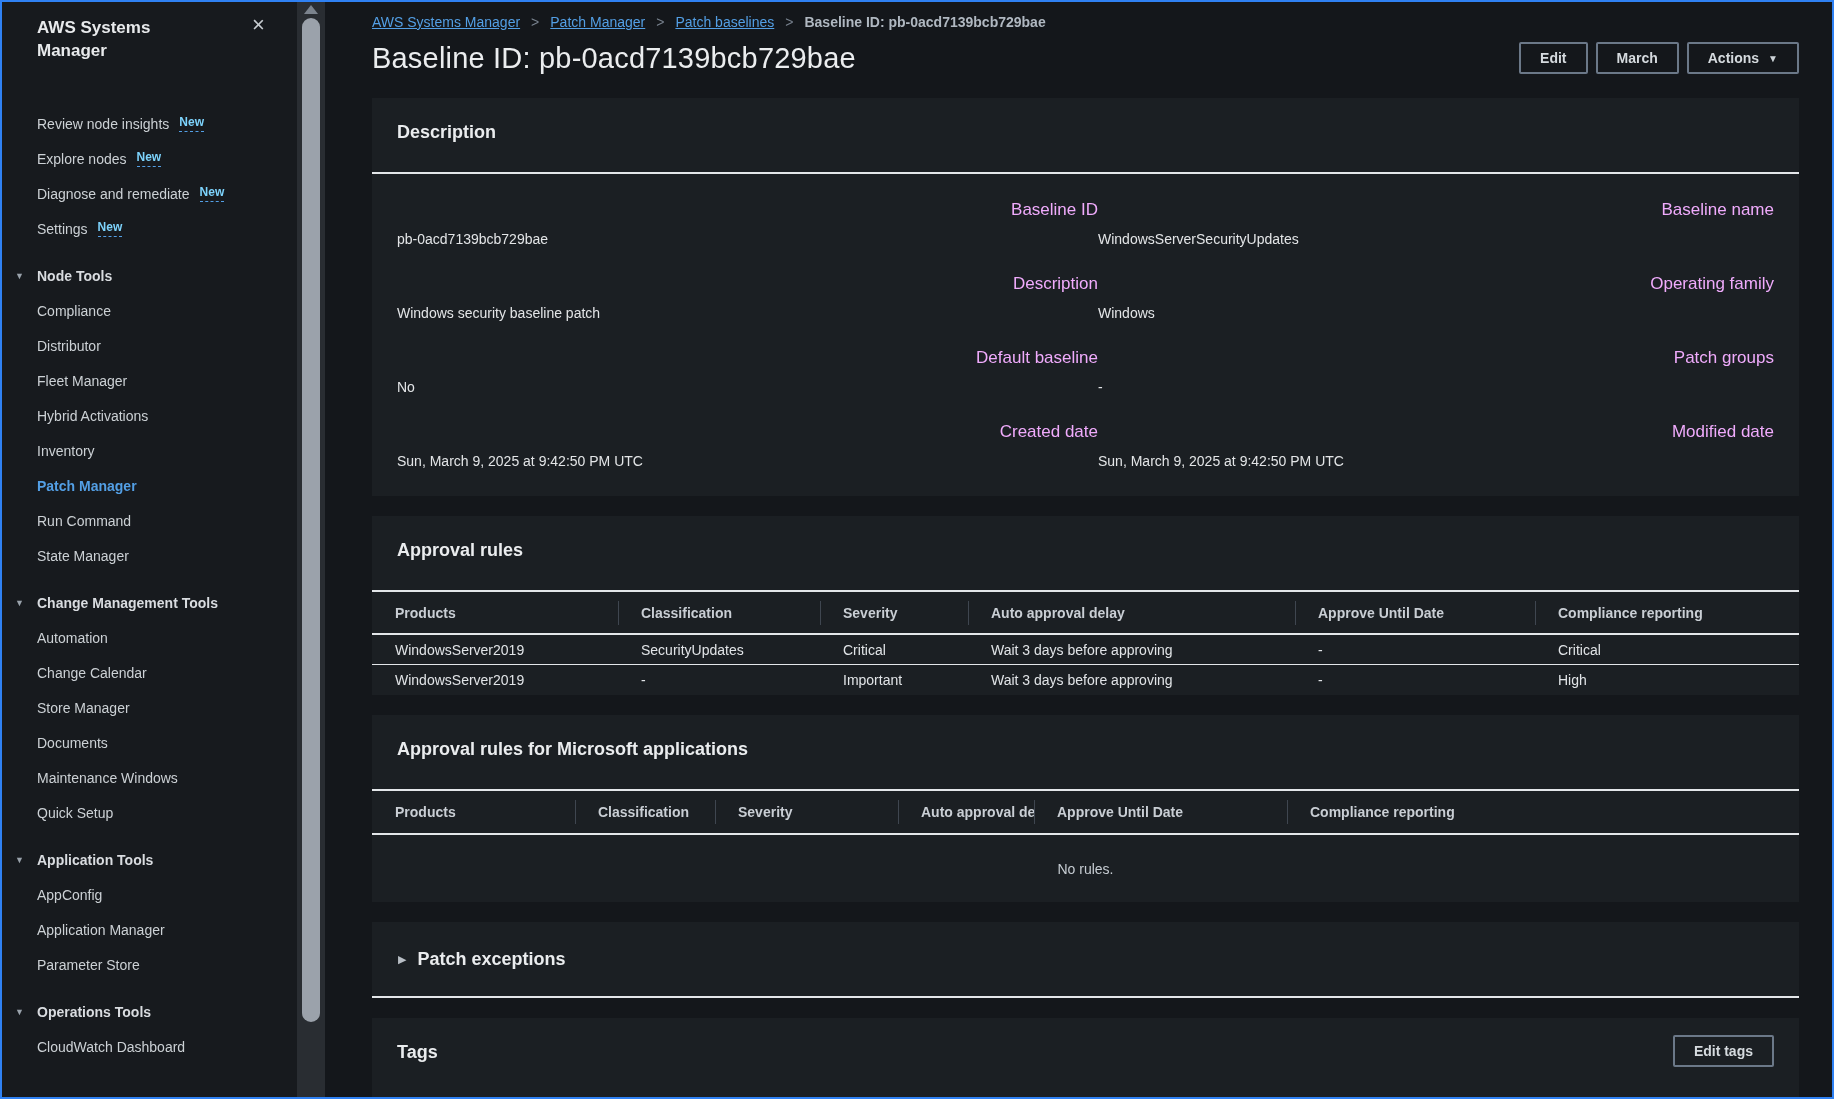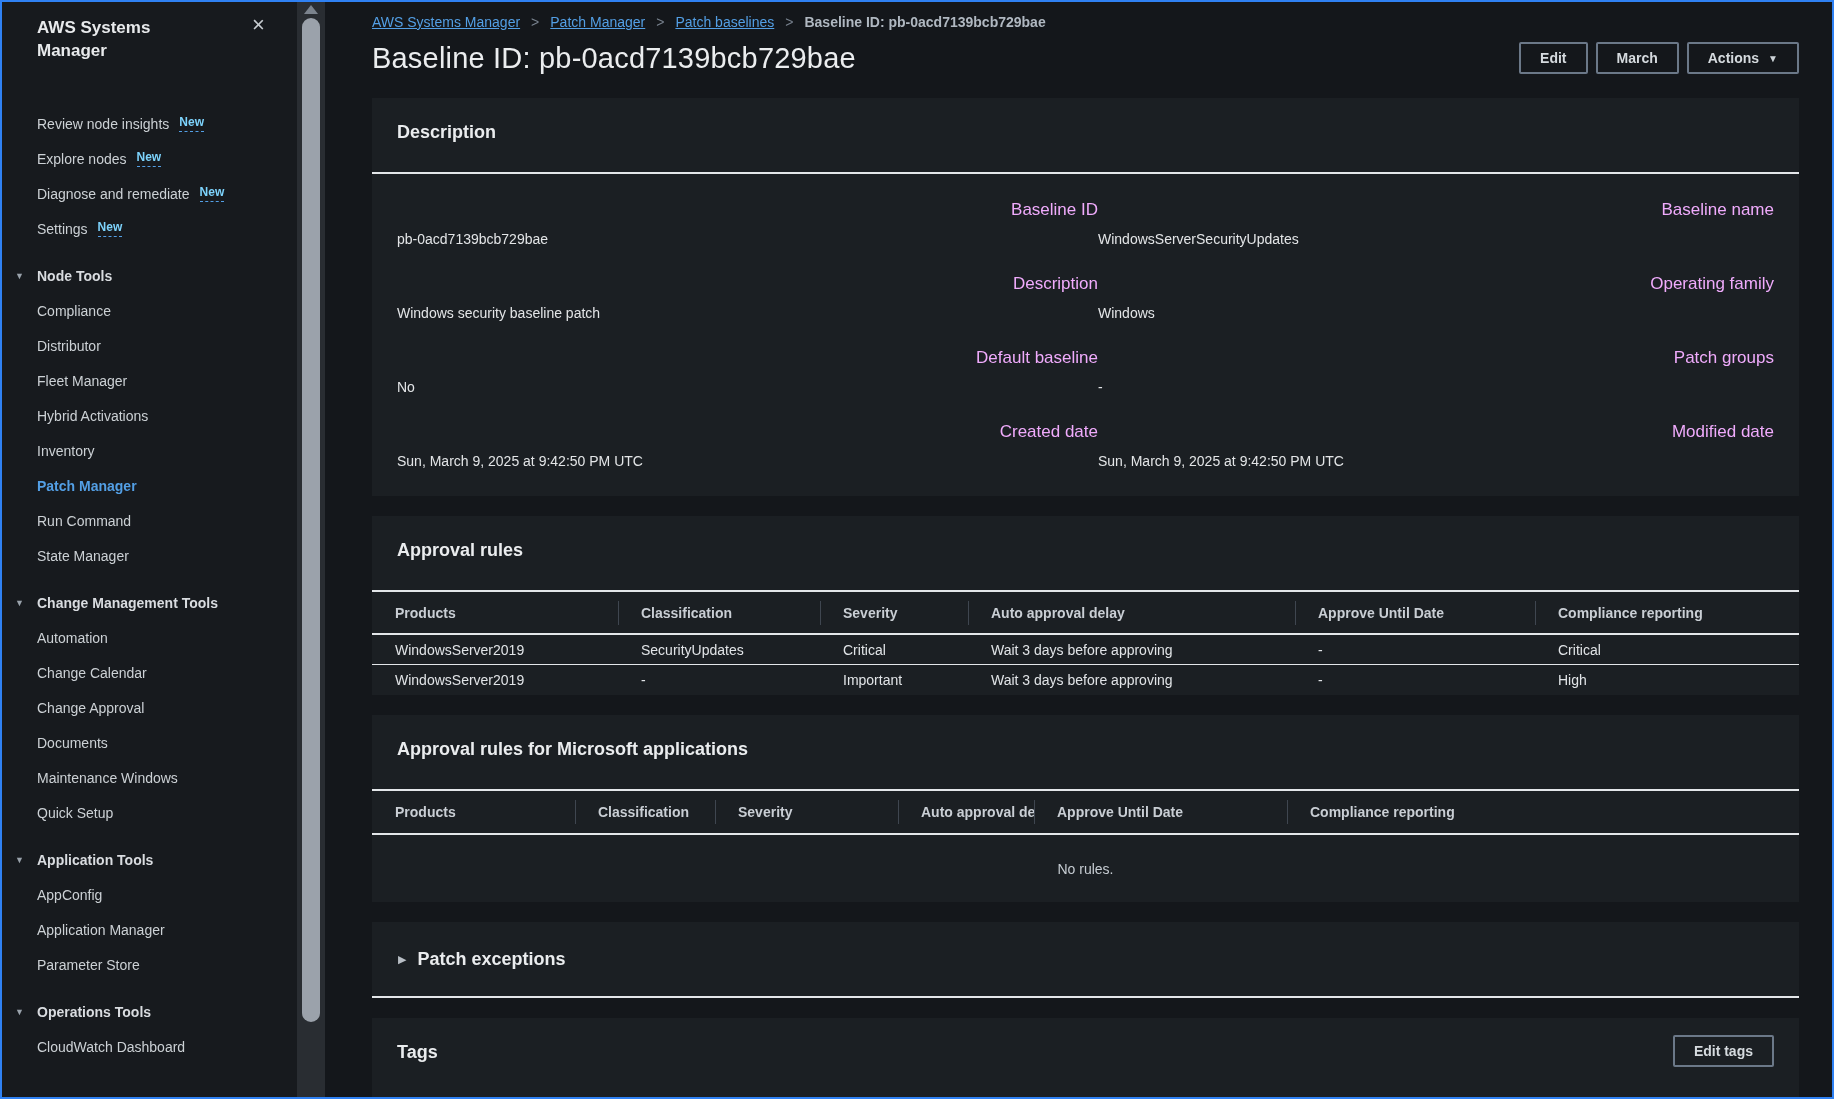--- a/index.html
+++ b/index.html
@@ -180,21 +180,21 @@
       <span class="tri">▼</span>
       <span class="section-title">Change Management Tools</span>
     </div>
     <div class="nav-item">
         <span class="nav-label">Automation</span>
       </div>
     <div class="nav-item">
         <span class="nav-label">Change Calendar</span>
       </div>
     <div class="nav-item">
-        <span class="nav-label">Change Approval</span>
+        <span class="nav-label">Store Manager</span>
       </div>
     <div class="nav-item">
         <span class="nav-label">Documents</span>
       </div>
     <div class="nav-item">
         <span class="nav-label">Maintenance Windows</span>
       </div>
     <div class="nav-item">
         <span class="nav-label">Quick Setup</span>
       </div>

